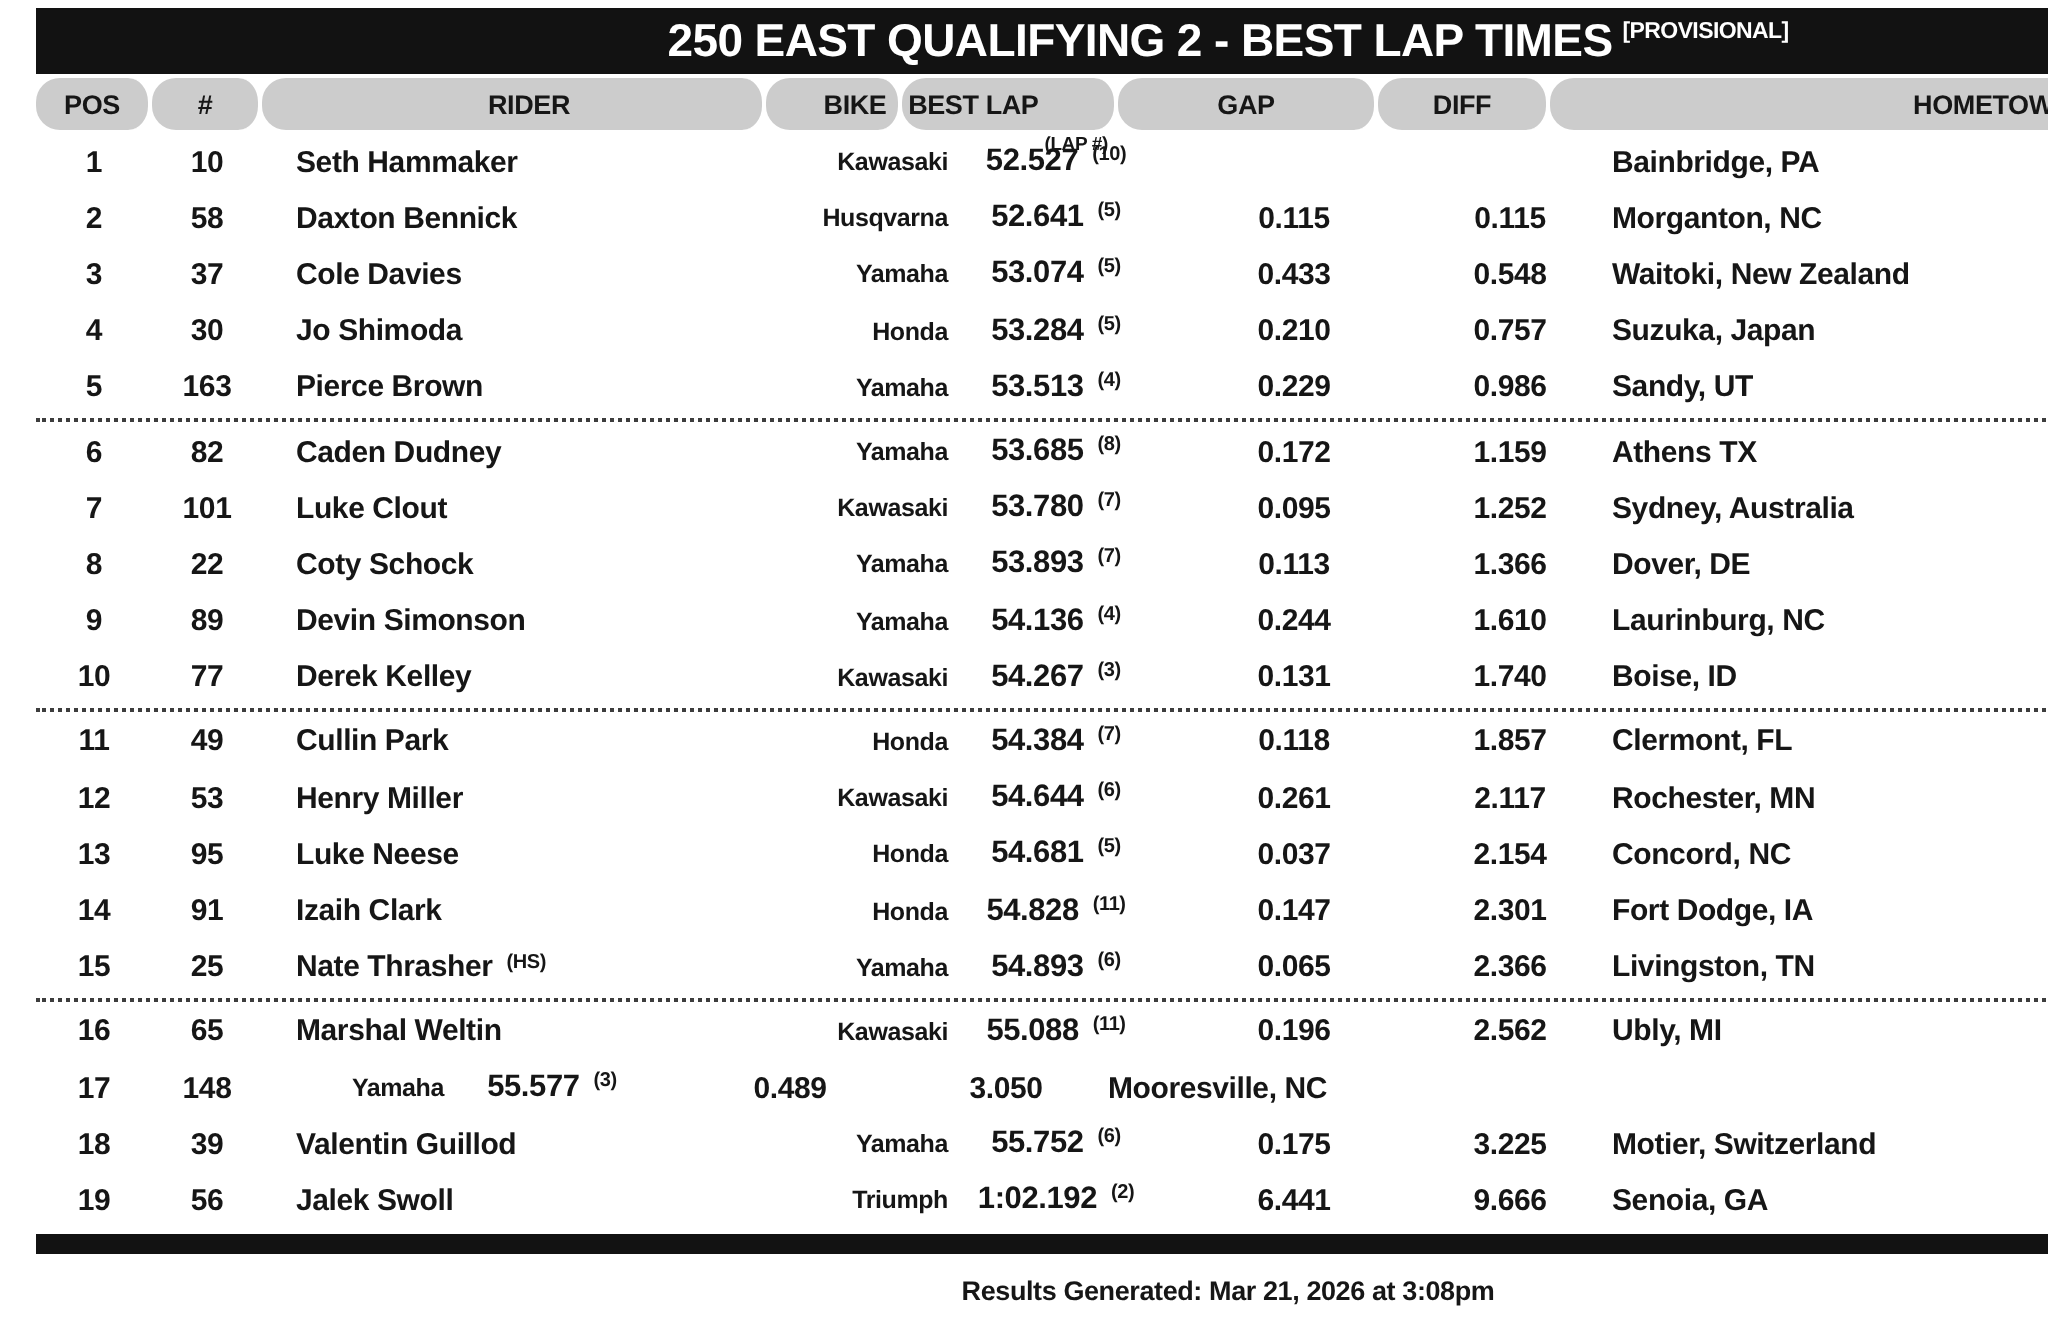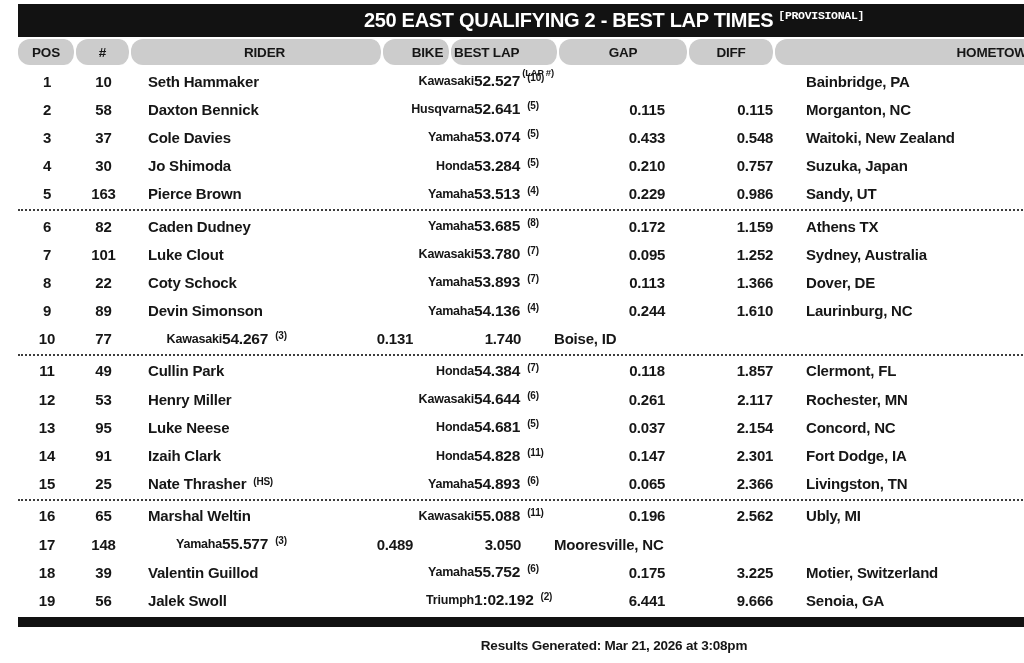--- a/index.html
+++ b/index.html
@@ -21,27 +21,26 @@
   .title-bar{
     height:33px;
     background:#121212;
     color:#ffffff;
     display:flex;
     align-items:center;
     justify-content:center;
     font-weight:bold;
     letter-spacing:-0.3px;
   }
-  .title-main{font-size:20px;}
+  .title-main{font-size:23px;}
   .title-sup{
     font-size:11.5px;
     margin-left:5px;
     transform:translateY(-5px);
     display:inline-block;
-    font-family:Liberation Mono, monospace;
   }
   
   .head-row{
     margin-top:2px;
     display:flex;
     height:26px;
     font-size:13.5px;
     font-weight:bold;
     letter-spacing:-0.2px;
   }
@@ -60,21 +59,21 @@
     margin-left:3px;
     transform:translateY(-4px);
     display:inline-block;
     margin-top:48px;
   }
   
   .c-pos {width:58px; flex:none; text-align:center; justify-content:center;}
   .c-num {width:55px; flex:none; text-align:center; justify-content:center;}
   .c-rider{width:252px;flex:none; text-align:left; justify-content:flex-start; padding-left:17px; box-sizing:border-box;}
   .c-bike{width:68px; flex:none; text-align:right; justify-content:center;padding-left:23px;}
-  .c-lap {width:108px;flex:none; justify-content:center;}
+  .c-lap {width:108px;flex:none; text-align:center; justify-content:center;}
   .c-gap {width:130px;flex:none; text-align:center; justify-content:center;}
   .c-diff{width:86px;flex:none; text-align:center; justify-content:center;}
   .c-home{flex:1; text-align:left; justify-content:flex-start; padding-left:8px; box-sizing:border-box;}
   
   .body-rows{margin-top:2px;}
   .row{
     display:flex;
     height:28.2px;
     align-items:center;
     font-size:15px;
@@ -288,20 +287,24 @@
       <span class="lap-sup">(4)</span>
     </div>
     <div class="c-gap">0.244</div>
     <div class="c-diff">1.610</div>
     <div class="c-home">Laurinburg, NC</div>
   </div>
 
   <div class="row">
     <div class="c-pos">10</div>
     <div class="c-num">77</div>
+    <div class="c-rider">
+      <span>Derek Kelley</span>
+      <span class="rider-sup"></span>
+    </div>
     <div class="c-bike">Kawasaki</div>
     <div class="c-lap">
       <span class="lap-time">54.267</span>
       <span class="lap-sup">(3)</span>
     </div>
     <div class="c-gap">0.131</div>
     <div class="c-diff">1.740</div>
     <div class="c-home">Boise, ID</div>
   </div>
 <div class="sep"></div>

